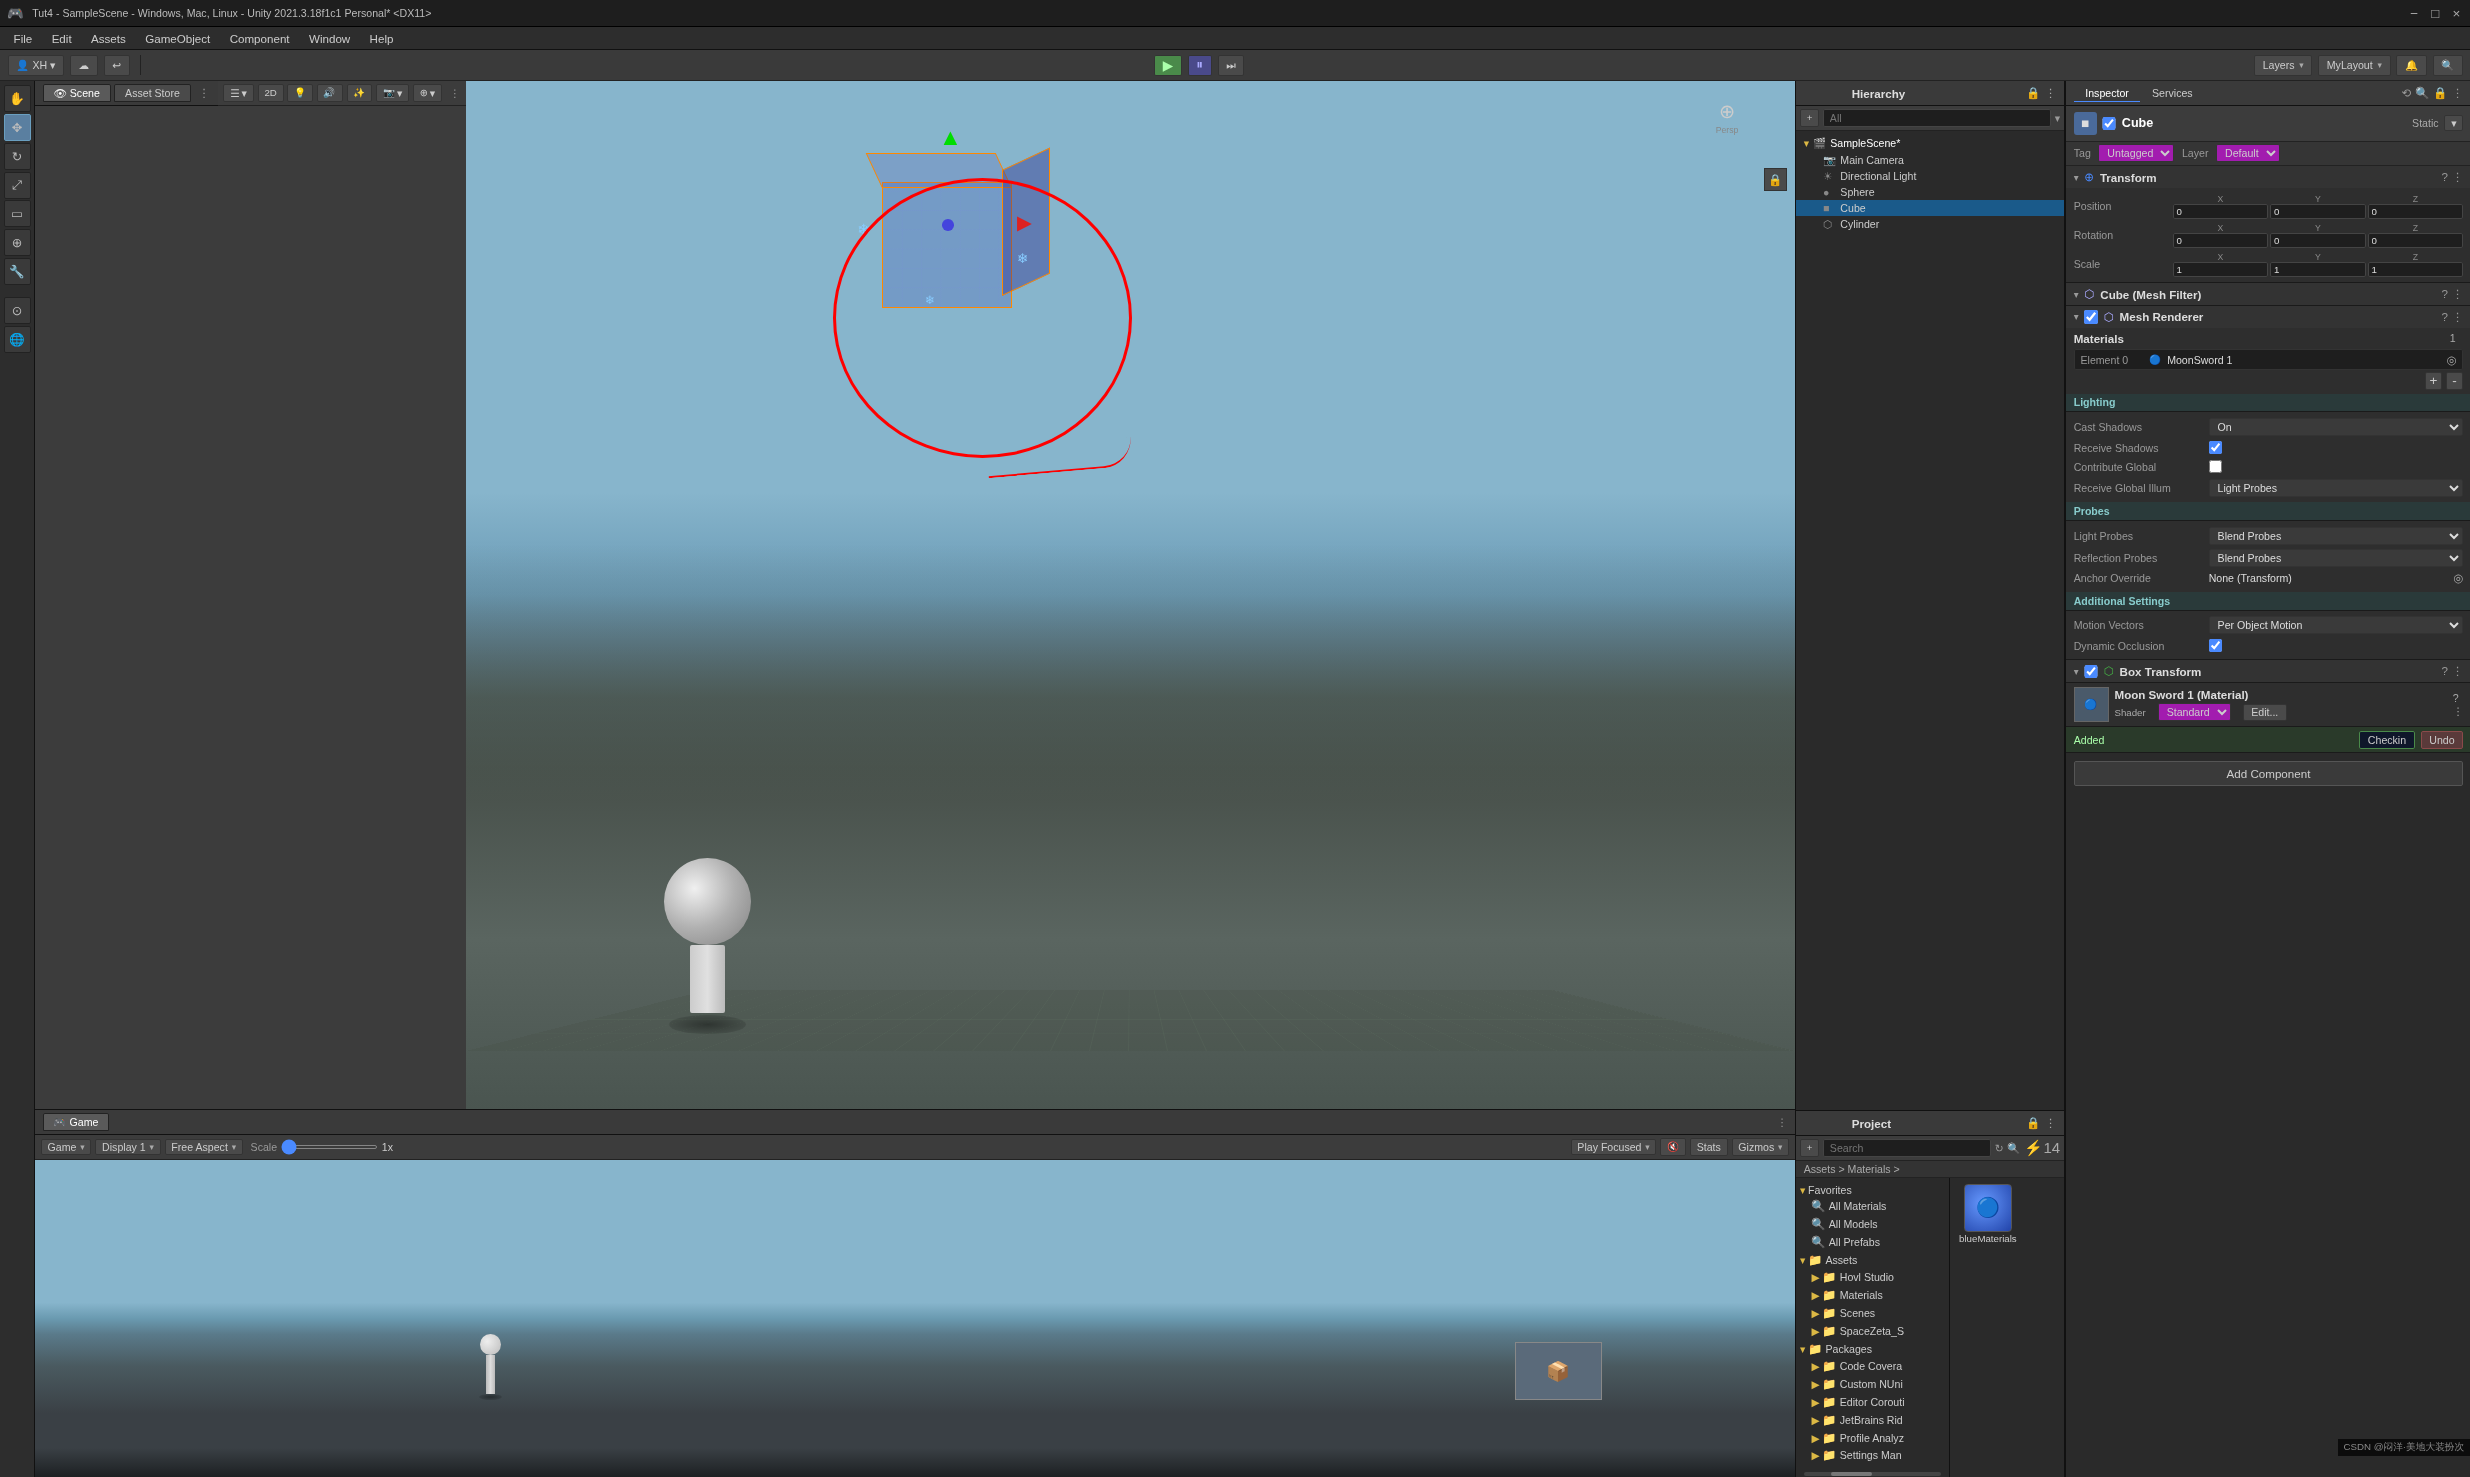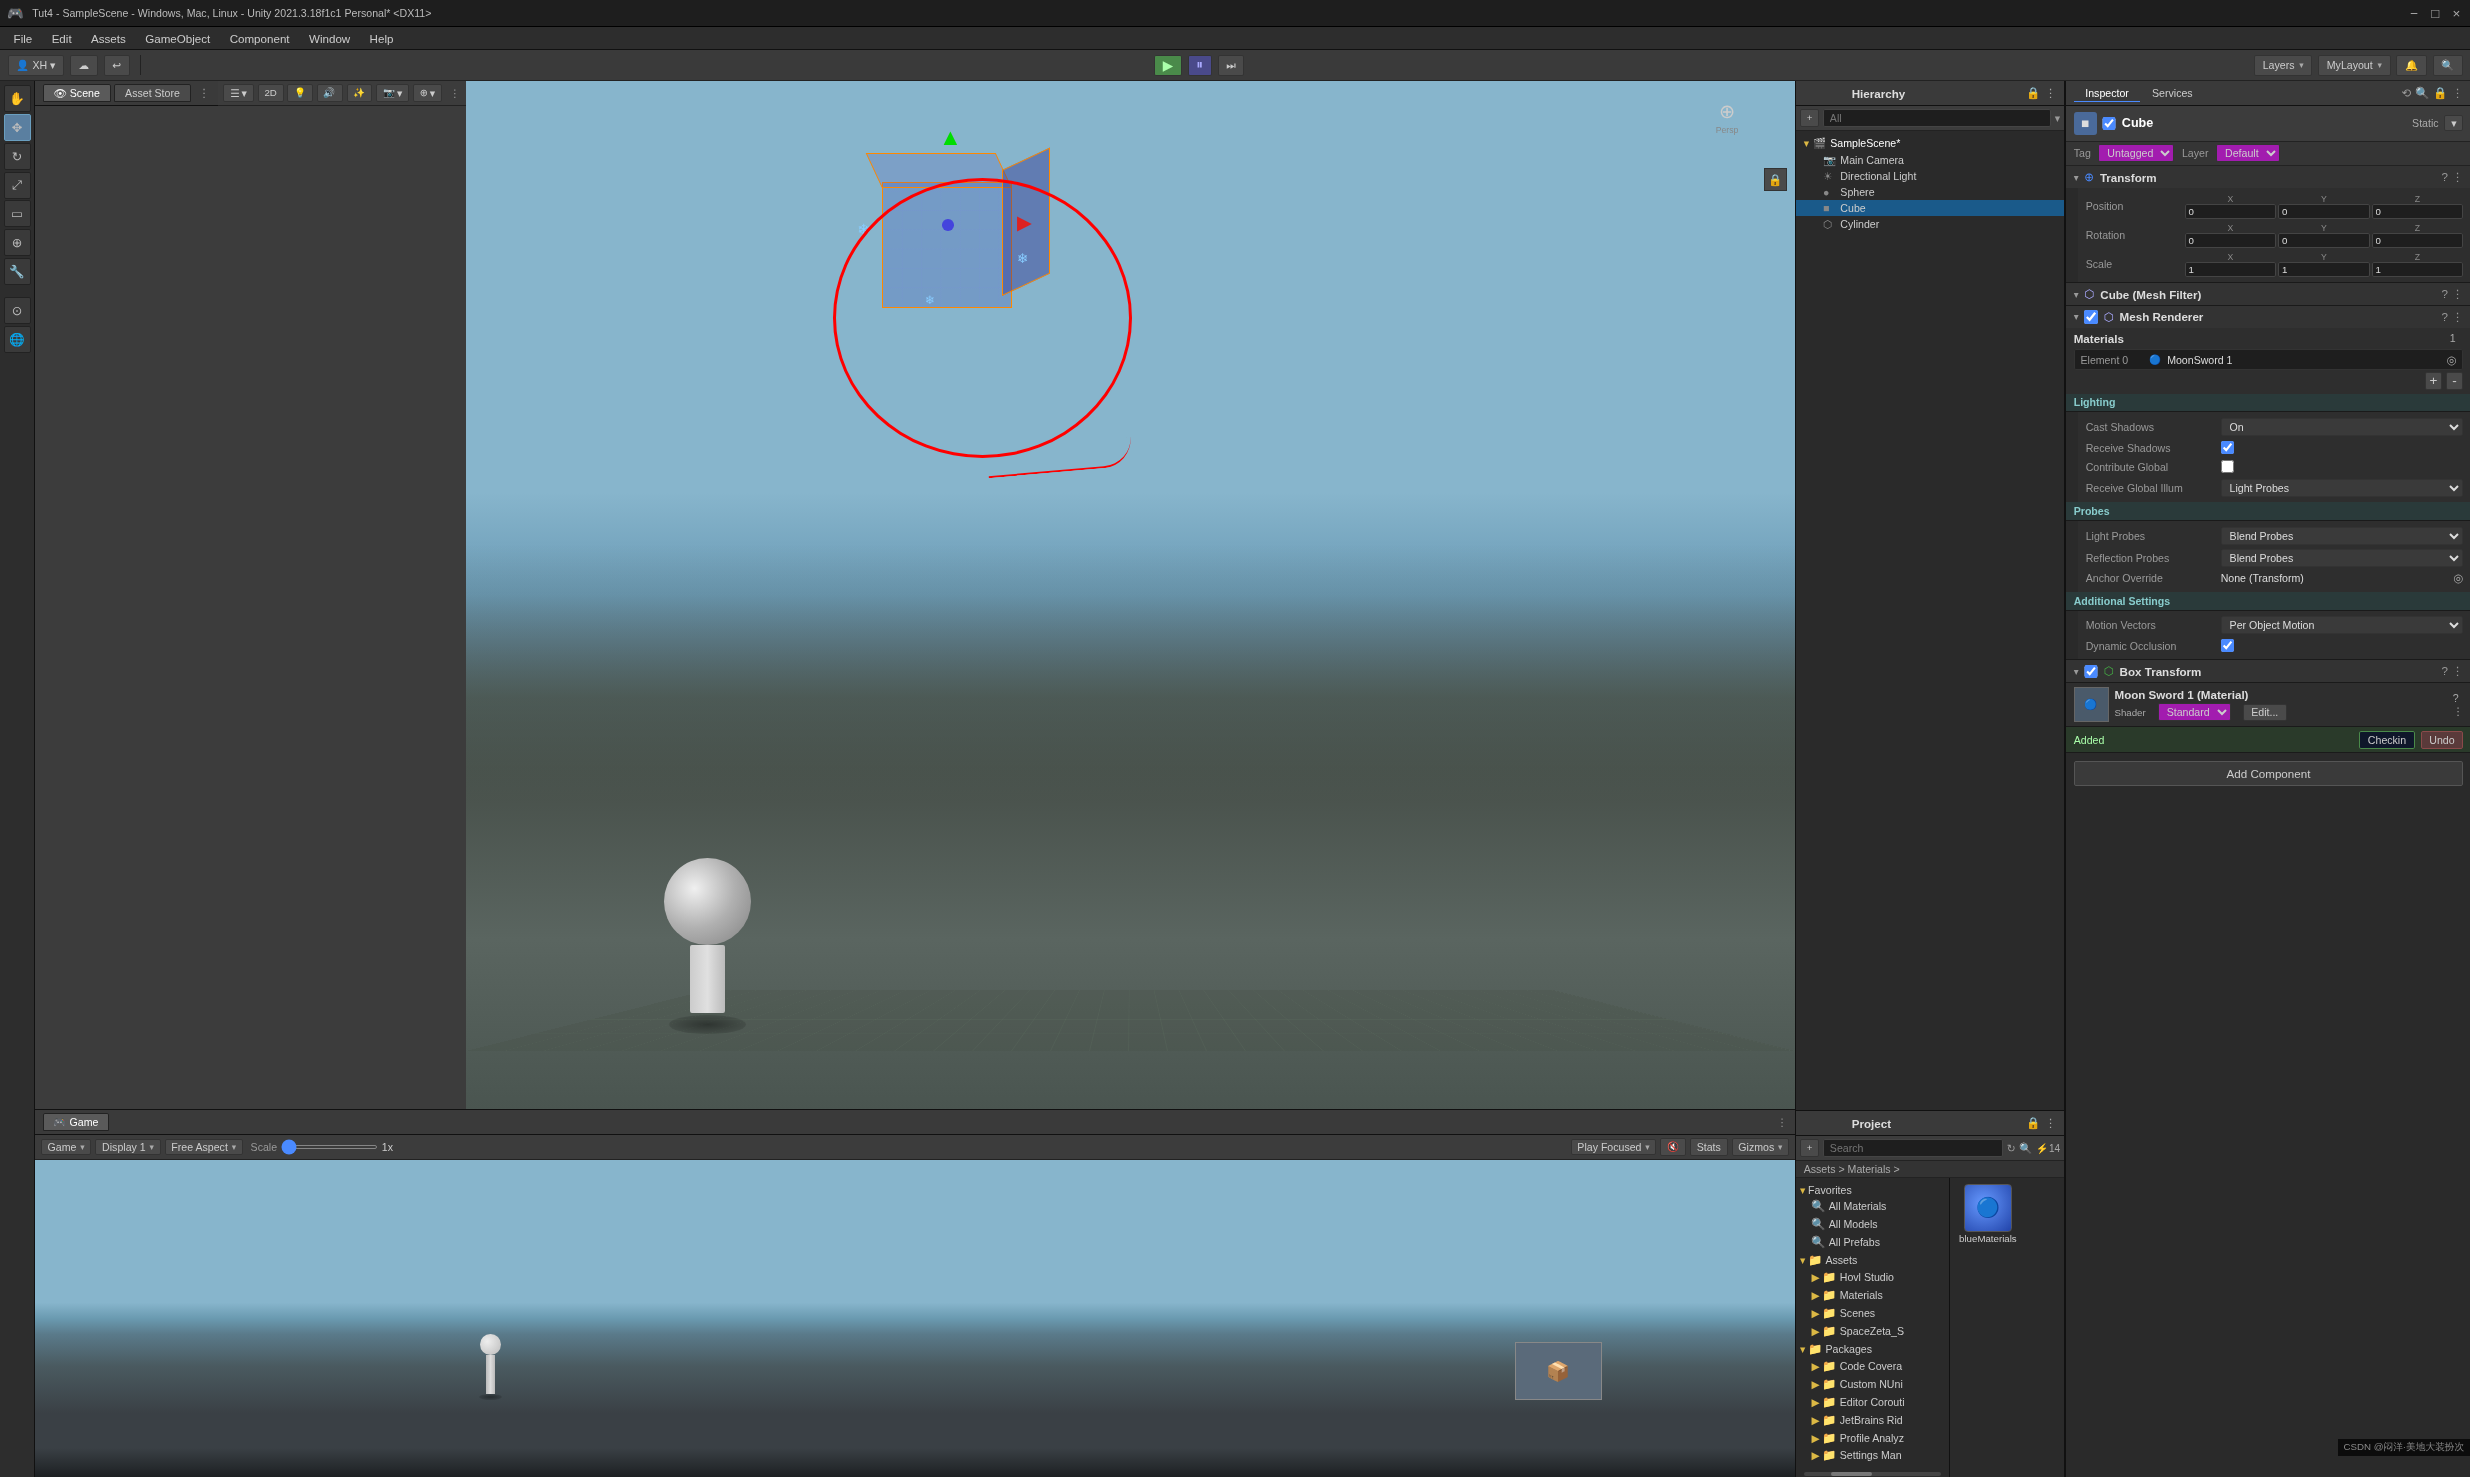--- a/index.html
+++ b/index.html
@@ -502,21 +502,21 @@
       display: flex;
       align-items: center;
       gap: 5.8px;
       cursor: pointer;
     }
     .comp-name { color: #ddd; font-size: 11.6px; flex: 1; font-weight: bold; }
     .comp-btns { display: flex; gap: 3.9px; }
     .comp-btn { color: #999; font-size: 11.6px; cursor: pointer; }
     .collapse-arrow { color: #999; font-size: 9.7px; }
 
-    .component-body { padding: 3.9px 7.7px; background: #2e2e2e; margin-left: 12px; }
+    .component-body { padding: 3.9px 7.7px; background: #2e2e2e; }
     .prop-row {
       display: flex;
       align-items: center;
       padding: 1.9px 0;
       min-height: 19.3px;
     }
     .prop-label { color: #999; font-size: 10.6px; width: 135px; flex-shrink: 0; }
     .prop-value { color: #ddd; font-size: 10.6px; flex: 1; }
     .prop-select {
       background: #3a3a3a;
@@ -977,21 +977,21 @@
         <div class="panel-icons">
           <span class="panel-icon">🔒</span>
           <span class="panel-icon">⋮</span>
         </div>
       </div>
       <div id="project-toolbar">
         <div class="scene-tb-btn">+</div>
         <input class="search-box" type="text" style="flex: 1 1 0%;" placeholder="Search">
         <span style="color:#999; font-size:10.6px;">↻</span>
         <span style="color:#999; font-size:10.6px;">🔍</span>
-        <span style="color:#aaa; font-size:10px;">⚡14</span>
+        <span style="color:#aaa; font-size:15px;">⚡14</span>
       </div>
 
       <div class="project-breadcrumb">
         <span>Assets &gt; Materials &gt;</span>
       </div>
 
       <div id="project-content">
 
         <div id="project-tree">
 

